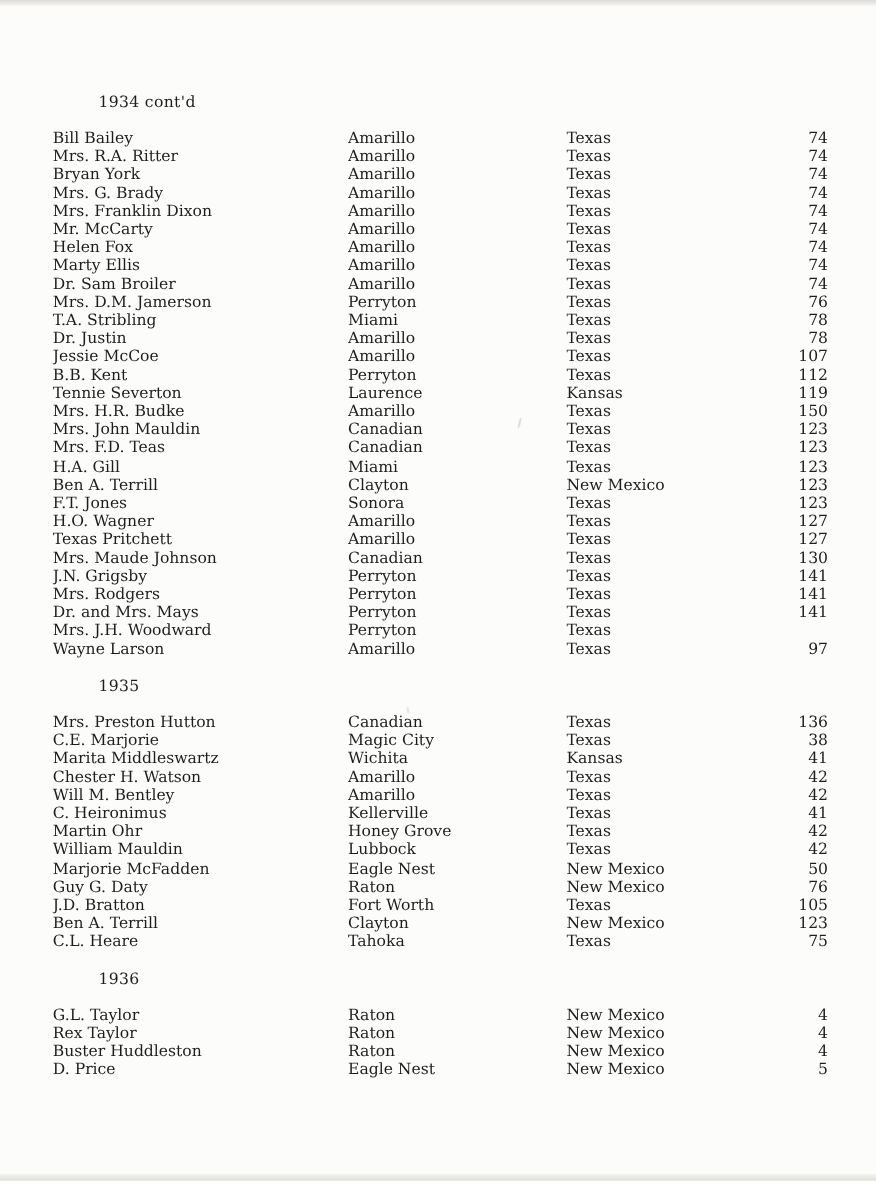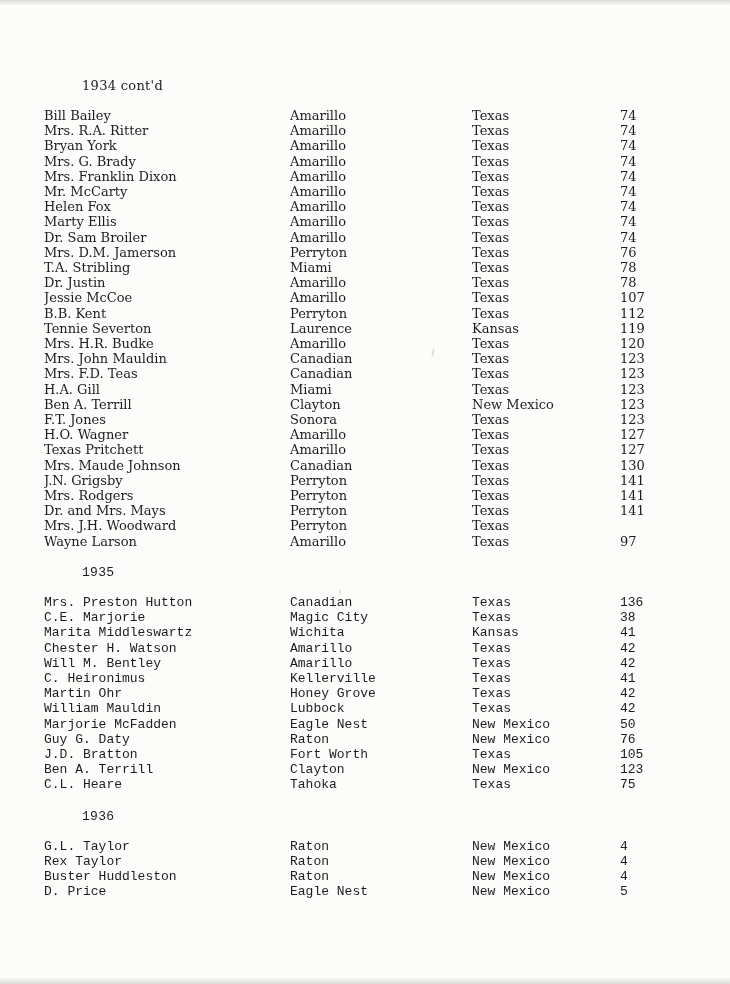--- a/index.html
+++ b/index.html
@@ -31,26 +31,26 @@
     left: 44px;
     top: 78px;
     width: 646px;
   }
   .section-heading {
     margin-left: 38px;
     line-height: 15px;
     margin-bottom: 15px;
     letter-spacing: .3px;
   }
-  .year-section + .year-section { margin-top: 16px; font-family: Liberation Mono, monospace; }
+  .year-section + .year-section { margin-top: 16px; }
   .row { display: flex; line-height: 15.2px; white-space: nowrap; }
   .col-name  { width: 246px; overflow: hidden; }
   .col-city  { width: 182px; overflow: hidden; }
   .col-state { width: 148px; overflow: hidden; }
-  .col-value { flex: 1; text-align: left; }
+  .col-value { flex: 1; text-align: right; }
   .page-number {
     position: absolute;
     left: 0; right: 0;
     top: 984px;
     text-align: center;
     line-height: 15px;
   }
 </style>
 </head>
 <body>
@@ -150,21 +150,21 @@
         <div class="row">
           <span class="col-name">Tennie Severton</span>
           <span class="col-city">Laurence</span>
           <span class="col-state">Kansas</span>
           <span class="col-value">119</span>
         </div>
         <div class="row">
           <span class="col-name">Mrs. H.R. Budke</span>
           <span class="col-city">Amarillo</span>
           <span class="col-state">Texas</span>
-          <span class="col-value">120</span>
+          <span class="col-value">150</span>
         </div>
         <div class="row">
           <span class="col-name">Mrs. John Mauldin</span>
           <span class="col-city">Canadian</span>
           <span class="col-state">Texas</span>
           <span class="col-value">123</span>
         </div>
         <div class="row">
           <span class="col-name">Mrs. F.D. Teas</span>
           <span class="col-city">Canadian</span>

